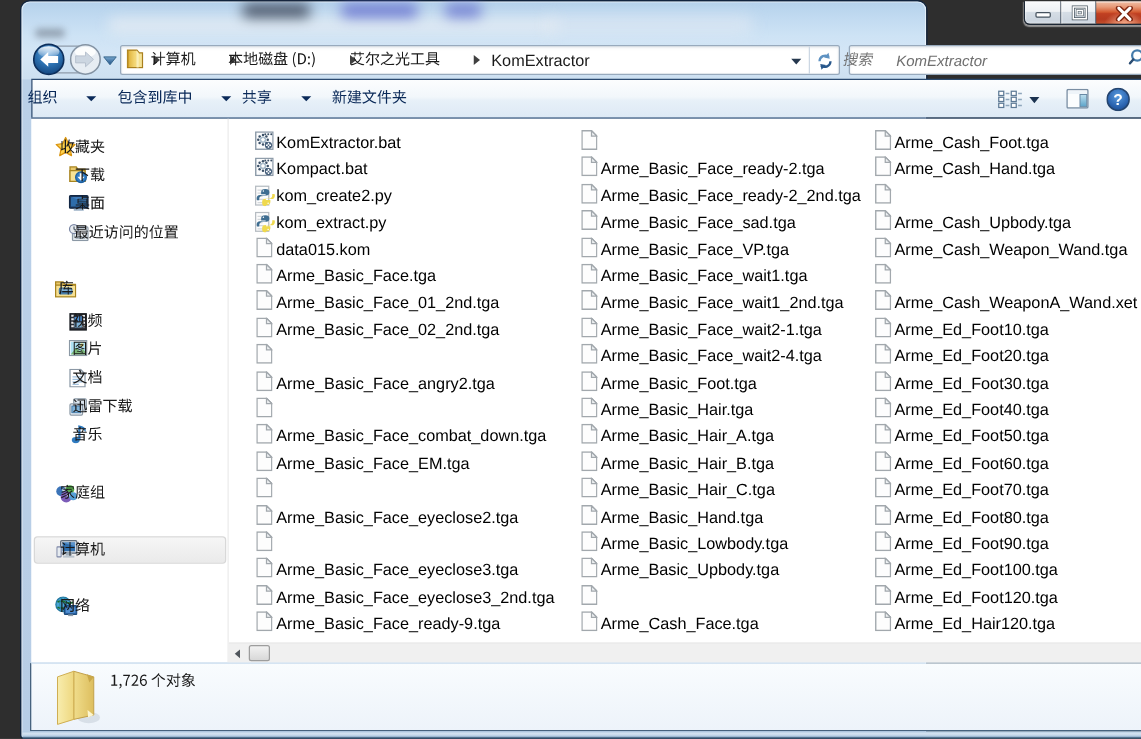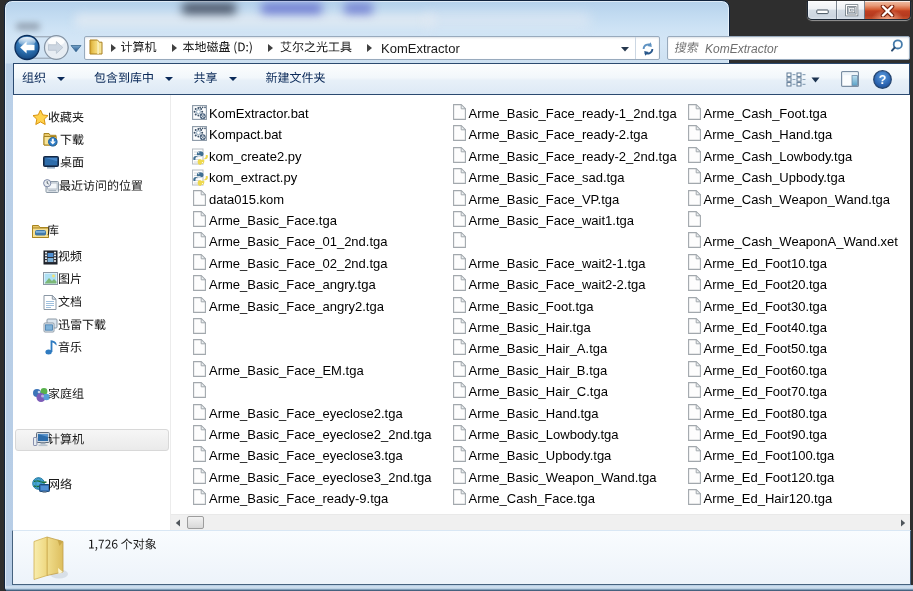--- a/index.html
+++ b/index.html
@@ -1,17 +1,17 @@
 <!DOCTYPE html>
 <html><head><meta charset="utf-8">
 <style>
 *{margin:0;padding:0;box-sizing:border-box}
 html,body{width:913px;height:591px;overflow:hidden;background:#2e2e2e;
   font-family:"Liberation Sans",sans-serif}
-#win{position:absolute;left:4px;top:0;width:726px;height:591px;
+#win{position:absolute;left:16px;top:0;width:726px;height:591px;
   border-radius:8px 8px 3px 3px;border:1px solid #10233c;
   background:linear-gradient(#b4d1eb 0,#c2dbf1 14px,#cee3f5 28px,#d4e6f6 42px,#cde0f1 62px,#bad0e8 63px,#b7cde6 100%);
   box-shadow:inset 0 0 0 1px rgba(255,255,255,.55)}
 .abs{position:absolute}
 .fn{position:absolute;font-size:13px;line-height:16px;color:#000;white-space:pre}
 
 #caps{position:absolute;left:802px;top:0;width:104px;height:19px;
   border:1px solid rgba(24,38,56,.8);border-top:none;border-radius:0 0 5px 5px;
   overflow:hidden;display:flex;box-shadow:0 1px 1px rgba(255,255,255,.5)}
 .cap{height:100%;border-right:1px solid rgba(24,38,56,.55);position:relative}
@@ -387,73 +387,71 @@
     <div class="fn" style="left:204px;top:233px">Arme_Basic_Face_01_2nd.tga</div>
     <div style="position:absolute;left:188px;top:253px"><svg width="13" height="16" viewBox="0 0 13 16">
         <path d="M.6 .6h7.6L12.4 4.8V15.4H.6z" fill="#fdfdfd" stroke="#a2a8ad" stroke-width="1.1"></path>
         <path d="M8.2 .6 12.4 4.8H8.2z" fill="#eef1f3" stroke="#a2a8ad" stroke-width="1"></path>
       </svg></div>
     <div class="fn" style="left:204px;top:255px">Arme_Basic_Face_02_2nd.tga</div>
     <div style="position:absolute;left:188px;top:274px"><svg width="13" height="16" viewBox="0 0 13 16">
         <path d="M.6 .6h7.6L12.4 4.8V15.4H.6z" fill="#fdfdfd" stroke="#a2a8ad" stroke-width="1.1"></path>
         <path d="M8.2 .6 12.4 4.8H8.2z" fill="#eef1f3" stroke="#a2a8ad" stroke-width="1"></path>
       </svg></div>
-    <div class="fn" style="left:204px;top:276px">Arme_Basic_Face_angry.tga</div>
     <div style="position:absolute;left:188px;top:296px"><svg width="13" height="16" viewBox="0 0 13 16">
         <path d="M.6 .6h7.6L12.4 4.8V15.4H.6z" fill="#fdfdfd" stroke="#a2a8ad" stroke-width="1.1"></path>
         <path d="M8.2 .6 12.4 4.8H8.2z" fill="#eef1f3" stroke="#a2a8ad" stroke-width="1"></path>
       </svg></div>
     <div class="fn" style="left:204px;top:298px">Arme_Basic_Face_angry2.tga</div>
     <div style="position:absolute;left:188px;top:317px"><svg width="13" height="16" viewBox="0 0 13 16">
         <path d="M.6 .6h7.6L12.4 4.8V15.4H.6z" fill="#fdfdfd" stroke="#a2a8ad" stroke-width="1.1"></path>
         <path d="M8.2 .6 12.4 4.8H8.2z" fill="#eef1f3" stroke="#a2a8ad" stroke-width="1"></path>
       </svg></div>
     <div style="position:absolute;left:188px;top:338px"><svg width="13" height="16" viewBox="0 0 13 16">
         <path d="M.6 .6h7.6L12.4 4.8V15.4H.6z" fill="#fdfdfd" stroke="#a2a8ad" stroke-width="1.1"></path>
         <path d="M8.2 .6 12.4 4.8H8.2z" fill="#eef1f3" stroke="#a2a8ad" stroke-width="1"></path>
       </svg></div>
+    <div class="fn" style="left:204px;top:340px">Arme_Basic_Face_combat_down.tga</div>
     <div style="position:absolute;left:188px;top:360px"><svg width="13" height="16" viewBox="0 0 13 16">
         <path d="M.6 .6h7.6L12.4 4.8V15.4H.6z" fill="#fdfdfd" stroke="#a2a8ad" stroke-width="1.1"></path>
         <path d="M8.2 .6 12.4 4.8H8.2z" fill="#eef1f3" stroke="#a2a8ad" stroke-width="1"></path>
       </svg></div>
     <div class="fn" style="left:204px;top:362px">Arme_Basic_Face_EM.tga</div>
     <div style="position:absolute;left:188px;top:381px"><svg width="13" height="16" viewBox="0 0 13 16">
         <path d="M.6 .6h7.6L12.4 4.8V15.4H.6z" fill="#fdfdfd" stroke="#a2a8ad" stroke-width="1.1"></path>
         <path d="M8.2 .6 12.4 4.8H8.2z" fill="#eef1f3" stroke="#a2a8ad" stroke-width="1"></path>
       </svg></div>
     <div style="position:absolute;left:188px;top:403px"><svg width="13" height="16" viewBox="0 0 13 16">
         <path d="M.6 .6h7.6L12.4 4.8V15.4H.6z" fill="#fdfdfd" stroke="#a2a8ad" stroke-width="1.1"></path>
         <path d="M8.2 .6 12.4 4.8H8.2z" fill="#eef1f3" stroke="#a2a8ad" stroke-width="1"></path>
       </svg></div>
     <div class="fn" style="left:204px;top:405px">Arme_Basic_Face_eyeclose2.tga</div>
     <div style="position:absolute;left:188px;top:424px"><svg width="13" height="16" viewBox="0 0 13 16">
         <path d="M.6 .6h7.6L12.4 4.8V15.4H.6z" fill="#fdfdfd" stroke="#a2a8ad" stroke-width="1.1"></path>
         <path d="M8.2 .6 12.4 4.8H8.2z" fill="#eef1f3" stroke="#a2a8ad" stroke-width="1"></path>
       </svg></div>
-    <div class="fn" style="left:204px;top:426px">Arme_Basic_Face_eyeclose2_2nd.tga</div>
     <div style="position:absolute;left:188px;top:445px"><svg width="13" height="16" viewBox="0 0 13 16">
         <path d="M.6 .6h7.6L12.4 4.8V15.4H.6z" fill="#fdfdfd" stroke="#a2a8ad" stroke-width="1.1"></path>
         <path d="M8.2 .6 12.4 4.8H8.2z" fill="#eef1f3" stroke="#a2a8ad" stroke-width="1"></path>
       </svg></div>
     <div class="fn" style="left:204px;top:447px">Arme_Basic_Face_eyeclose3.tga</div>
     <div style="position:absolute;left:188px;top:467px"><svg width="13" height="16" viewBox="0 0 13 16">
         <path d="M.6 .6h7.6L12.4 4.8V15.4H.6z" fill="#fdfdfd" stroke="#a2a8ad" stroke-width="1.1"></path>
         <path d="M8.2 .6 12.4 4.8H8.2z" fill="#eef1f3" stroke="#a2a8ad" stroke-width="1"></path>
       </svg></div>
     <div class="fn" style="left:204px;top:469px">Arme_Basic_Face_eyeclose3_2nd.tga</div>
     <div style="position:absolute;left:188px;top:488px"><svg width="13" height="16" viewBox="0 0 13 16">
         <path d="M.6 .6h7.6L12.4 4.8V15.4H.6z" fill="#fdfdfd" stroke="#a2a8ad" stroke-width="1.1"></path>
         <path d="M8.2 .6 12.4 4.8H8.2z" fill="#eef1f3" stroke="#a2a8ad" stroke-width="1"></path>
       </svg></div>
     <div class="fn" style="left:204px;top:490px">Arme_Basic_Face_ready-9.tga</div>
     <div style="position:absolute;left:448px;top:103px"><svg width="13" height="16" viewBox="0 0 13 16">
         <path d="M.6 .6h7.6L12.4 4.8V15.4H.6z" fill="#fdfdfd" stroke="#a2a8ad" stroke-width="1.1"></path>
         <path d="M8.2 .6 12.4 4.8H8.2z" fill="#eef1f3" stroke="#a2a8ad" stroke-width="1"></path>
       </svg></div>
-    <div class="fn" style="left:463.5px;top:105px">Arme_Basic_Face_ready-1_2nd.tga</div>
     <div style="position:absolute;left:448px;top:124px"><svg width="13" height="16" viewBox="0 0 13 16">
         <path d="M.6 .6h7.6L12.4 4.8V15.4H.6z" fill="#fdfdfd" stroke="#a2a8ad" stroke-width="1.1"></path>
         <path d="M8.2 .6 12.4 4.8H8.2z" fill="#eef1f3" stroke="#a2a8ad" stroke-width="1"></path>
       </svg></div>
     <div class="fn" style="left:463.5px;top:126px">Arme_Basic_Face_ready-2.tga</div>
     <div style="position:absolute;left:448px;top:146px"><svg width="13" height="16" viewBox="0 0 13 16">
         <path d="M.6 .6h7.6L12.4 4.8V15.4H.6z" fill="#fdfdfd" stroke="#a2a8ad" stroke-width="1.1"></path>
         <path d="M8.2 .6 12.4 4.8H8.2z" fill="#eef1f3" stroke="#a2a8ad" stroke-width="1"></path>
       </svg></div>
     <div class="fn" style="left:463.5px;top:148px">Arme_Basic_Face_ready-2_2nd.tga</div>
@@ -469,30 +467,31 @@
     <div class="fn" style="left:463.5px;top:191px">Arme_Basic_Face_VP.tga</div>
     <div style="position:absolute;left:448px;top:210px"><svg width="13" height="16" viewBox="0 0 13 16">
         <path d="M.6 .6h7.6L12.4 4.8V15.4H.6z" fill="#fdfdfd" stroke="#a2a8ad" stroke-width="1.1"></path>
         <path d="M8.2 .6 12.4 4.8H8.2z" fill="#eef1f3" stroke="#a2a8ad" stroke-width="1"></path>
       </svg></div>
     <div class="fn" style="left:463.5px;top:212px">Arme_Basic_Face_wait1.tga</div>
     <div style="position:absolute;left:448px;top:231px"><svg width="13" height="16" viewBox="0 0 13 16">
         <path d="M.6 .6h7.6L12.4 4.8V15.4H.6z" fill="#fdfdfd" stroke="#a2a8ad" stroke-width="1.1"></path>
         <path d="M8.2 .6 12.4 4.8H8.2z" fill="#eef1f3" stroke="#a2a8ad" stroke-width="1"></path>
       </svg></div>
+    <div class="fn" style="left:463.5px;top:233px">Arme_Basic_Face_wait1_2nd.tga</div>
     <div style="position:absolute;left:448px;top:253px"><svg width="13" height="16" viewBox="0 0 13 16">
         <path d="M.6 .6h7.6L12.4 4.8V15.4H.6z" fill="#fdfdfd" stroke="#a2a8ad" stroke-width="1.1"></path>
         <path d="M8.2 .6 12.4 4.8H8.2z" fill="#eef1f3" stroke="#a2a8ad" stroke-width="1"></path>
       </svg></div>
     <div class="fn" style="left:463.5px;top:255px">Arme_Basic_Face_wait2-1.tga</div>
     <div style="position:absolute;left:448px;top:274px"><svg width="13" height="16" viewBox="0 0 13 16">
         <path d="M.6 .6h7.6L12.4 4.8V15.4H.6z" fill="#fdfdfd" stroke="#a2a8ad" stroke-width="1.1"></path>
         <path d="M8.2 .6 12.4 4.8H8.2z" fill="#eef1f3" stroke="#a2a8ad" stroke-width="1"></path>
       </svg></div>
-    <div class="fn" style="left:463.5px;top:276px">Arme_Basic_Face_wait2-2.tga</div>
+    <div class="fn" style="left:463.5px;top:276px">Arme_Basic_Face_wait2-4.tga</div>
     <div style="position:absolute;left:448px;top:296px"><svg width="13" height="16" viewBox="0 0 13 16">
         <path d="M.6 .6h7.6L12.4 4.8V15.4H.6z" fill="#fdfdfd" stroke="#a2a8ad" stroke-width="1.1"></path>
         <path d="M8.2 .6 12.4 4.8H8.2z" fill="#eef1f3" stroke="#a2a8ad" stroke-width="1"></path>
       </svg></div>
     <div class="fn" style="left:463.5px;top:298px">Arme_Basic_Foot.tga</div>
     <div style="position:absolute;left:448px;top:317px"><svg width="13" height="16" viewBox="0 0 13 16">
         <path d="M.6 .6h7.6L12.4 4.8V15.4H.6z" fill="#fdfdfd" stroke="#a2a8ad" stroke-width="1.1"></path>
         <path d="M8.2 .6 12.4 4.8H8.2z" fill="#eef1f3" stroke="#a2a8ad" stroke-width="1"></path>
       </svg></div>
     <div class="fn" style="left:463.5px;top:319px">Arme_Basic_Hair.tga</div>
@@ -523,41 +522,39 @@
     <div class="fn" style="left:463.5px;top:426px">Arme_Basic_Lowbody.tga</div>
     <div style="position:absolute;left:448px;top:445px"><svg width="13" height="16" viewBox="0 0 13 16">
         <path d="M.6 .6h7.6L12.4 4.8V15.4H.6z" fill="#fdfdfd" stroke="#a2a8ad" stroke-width="1.1"></path>
         <path d="M8.2 .6 12.4 4.8H8.2z" fill="#eef1f3" stroke="#a2a8ad" stroke-width="1"></path>
       </svg></div>
     <div class="fn" style="left:463.5px;top:447px">Arme_Basic_Upbody.tga</div>
     <div style="position:absolute;left:448px;top:467px"><svg width="13" height="16" viewBox="0 0 13 16">
         <path d="M.6 .6h7.6L12.4 4.8V15.4H.6z" fill="#fdfdfd" stroke="#a2a8ad" stroke-width="1.1"></path>
         <path d="M8.2 .6 12.4 4.8H8.2z" fill="#eef1f3" stroke="#a2a8ad" stroke-width="1"></path>
       </svg></div>
-    <div class="fn" style="left:463.5px;top:469px">Arme_Basic_Weapon_Wand.tga</div>
     <div style="position:absolute;left:448px;top:488px"><svg width="13" height="16" viewBox="0 0 13 16">
         <path d="M.6 .6h7.6L12.4 4.8V15.4H.6z" fill="#fdfdfd" stroke="#a2a8ad" stroke-width="1.1"></path>
         <path d="M8.2 .6 12.4 4.8H8.2z" fill="#eef1f3" stroke="#a2a8ad" stroke-width="1"></path>
       </svg></div>
     <div class="fn" style="left:463.5px;top:490px">Arme_Cash_Face.tga</div>
     <div style="position:absolute;left:683px;top:103px"><svg width="13" height="16" viewBox="0 0 13 16">
         <path d="M.6 .6h7.6L12.4 4.8V15.4H.6z" fill="#fdfdfd" stroke="#a2a8ad" stroke-width="1.1"></path>
         <path d="M8.2 .6 12.4 4.8H8.2z" fill="#eef1f3" stroke="#a2a8ad" stroke-width="1"></path>
       </svg></div>
     <div class="fn" style="left:698.5px;top:105px">Arme_Cash_Foot.tga</div>
     <div style="position:absolute;left:683px;top:124px"><svg width="13" height="16" viewBox="0 0 13 16">
         <path d="M.6 .6h7.6L12.4 4.8V15.4H.6z" fill="#fdfdfd" stroke="#a2a8ad" stroke-width="1.1"></path>
         <path d="M8.2 .6 12.4 4.8H8.2z" fill="#eef1f3" stroke="#a2a8ad" stroke-width="1"></path>
       </svg></div>
     <div class="fn" style="left:698.5px;top:126px">Arme_Cash_Hand.tga</div>
     <div style="position:absolute;left:683px;top:146px"><svg width="13" height="16" viewBox="0 0 13 16">
         <path d="M.6 .6h7.6L12.4 4.8V15.4H.6z" fill="#fdfdfd" stroke="#a2a8ad" stroke-width="1.1"></path>
         <path d="M8.2 .6 12.4 4.8H8.2z" fill="#eef1f3" stroke="#a2a8ad" stroke-width="1"></path>
       </svg></div>
-    <div class="fn" style="left:698.5px;top:148px">Arme_Cash_Lowbody.tga</div>
     <div style="position:absolute;left:683px;top:167px"><svg width="13" height="16" viewBox="0 0 13 16">
         <path d="M.6 .6h7.6L12.4 4.8V15.4H.6z" fill="#fdfdfd" stroke="#a2a8ad" stroke-width="1.1"></path>
         <path d="M8.2 .6 12.4 4.8H8.2z" fill="#eef1f3" stroke="#a2a8ad" stroke-width="1"></path>
       </svg></div>
     <div class="fn" style="left:698.5px;top:169px">Arme_Cash_Upbody.tga</div>
     <div style="position:absolute;left:683px;top:189px"><svg width="13" height="16" viewBox="0 0 13 16">
         <path d="M.6 .6h7.6L12.4 4.8V15.4H.6z" fill="#fdfdfd" stroke="#a2a8ad" stroke-width="1.1"></path>
         <path d="M8.2 .6 12.4 4.8H8.2z" fill="#eef1f3" stroke="#a2a8ad" stroke-width="1"></path>
       </svg></div>
     <div class="fn" style="left:698.5px;top:191px">Arme_Cash_Weapon_Wand.tga</div>

